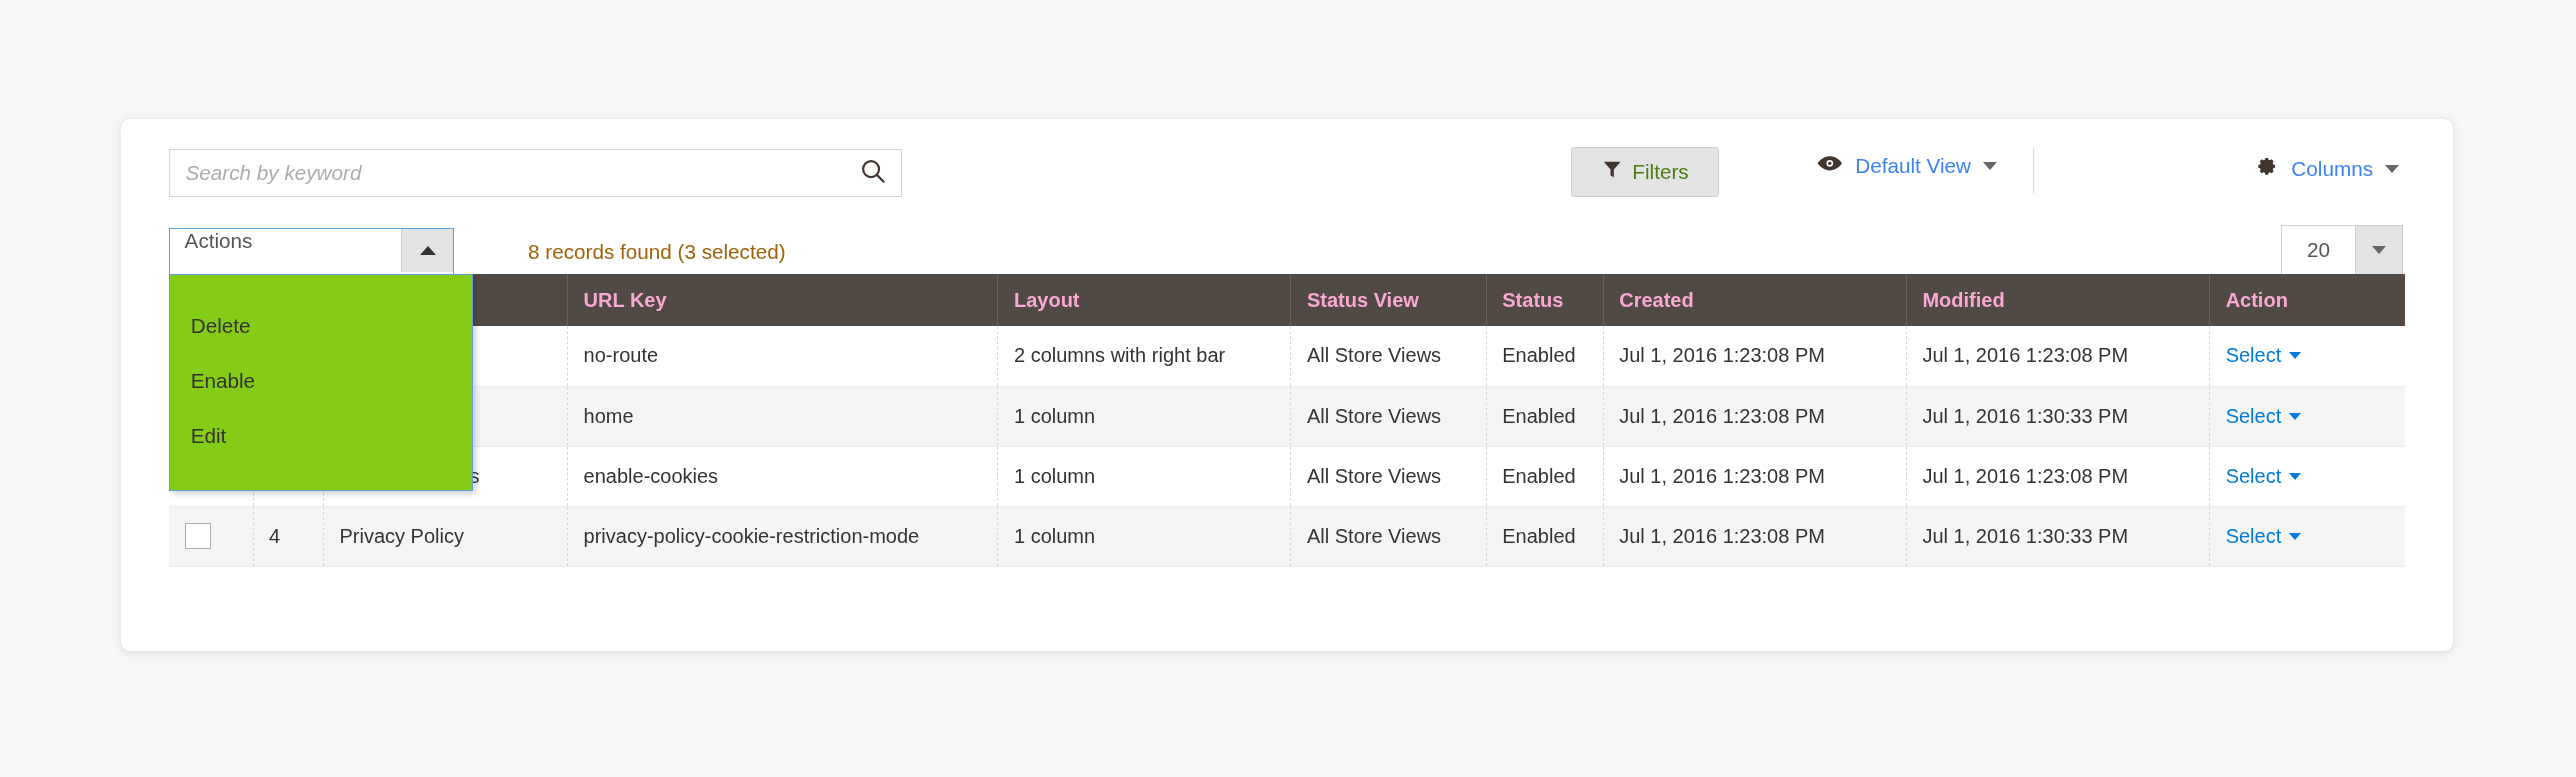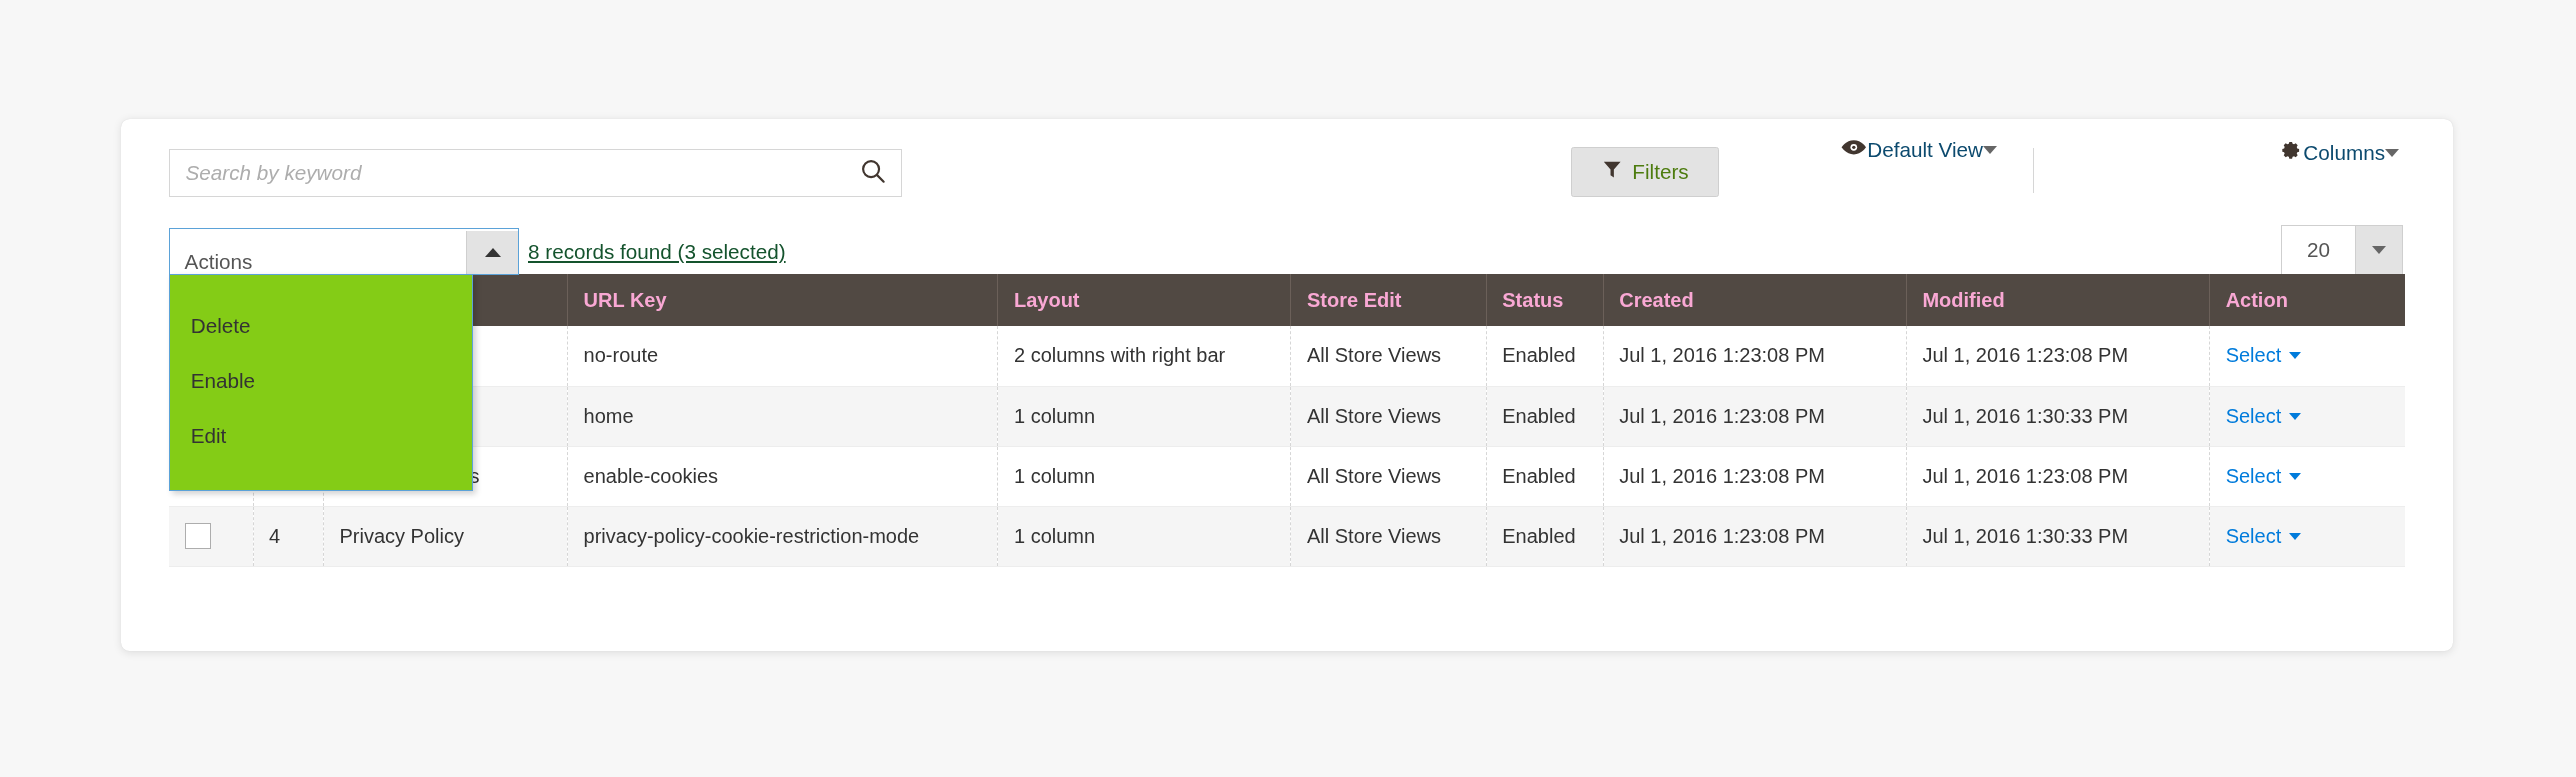--- a/index.html
+++ b/index.html
@@ -59,24 +59,24 @@
     background: #e3e3e3;
     border: 0.9px solid #cfcfcf;
     border-radius: 2.6px;
     display: flex; align-items: center; justify-content: center;
     gap: 8.6px;
     cursor: pointer;
     font-size: 20.7px; color: #4d7c0f;
   }
   .view-ctl, .columns-ctl {
     position: absolute;
-    top: 18px;
-    display: flex; align-items: center; 
-    cursor: pointer;
-    font-size: 20.7px; color: #0c4a6e;
+    top: 34px;
+    display: flex; align-items: center; gap: 12px;
+    cursor: pointer;
+    font-size: 20.7px; color: #3b82f6;
   }
   .view-ctl { right: 456px; }
   .columns-ctl { right: 54px; }
   .ctl-sep {
     position: absolute;
     right: 419px; top: 29px;
     width: 0.9px; height: 45px;
     background: #d6d6d6;
   }
   .caret-dn {
@@ -88,24 +88,24 @@
   }
 
   
   .actions-row {
     position: absolute;
     left: 0; top: 90px; width: 100%; height: 65px;
   }
   .actions-select {
     position: absolute;
     left: 48px; top: 19px;
-    width: 350px; height: 47px;
+    width: 285px; height: 47px;
     background: #ffffff;
     border: 1.7px solid #5ba2d8;
-    display: flex; align-items: flex-end;
+    display: flex; align-items: flex-start;
     z-index: 30;
   }
   .actions-label {
     flex: 1; padding-left: 14.6px;
     font-size: 20.7px; color: #555555;
   }
   .actions-toggle {
     width: 52px; height: 43px;
     background: #e3e3e3;
     border-left: 0.9px solid #cfcfcf;
@@ -114,21 +114,21 @@
   }
   .caret-up {
     width: 0; height: 0;
     border-left: 8.6px solid transparent;
     border-right: 8.6px solid transparent;
     border-bottom: 9.5px solid #333333;
   }
   .records-found {
     position: absolute;
     left: 407px; top: 31px;
-    font-size: 20.7px; color: #14532d; text-decoration: underline;
+    font-size: 20.7px; color: #a16207;
   }
 
   .pager { position: absolute; right: 50px; top: 16.4px; display: flex; align-items: center; flex-direction: column; }
   .per-page-select {
     width: 122px; height: 50px;
     display: flex; align-items: center;
     border: 0.9px solid #cfcfcf; background: #ffffff;
   }
   .per-page-val { flex: 1; text-align: center; font-size: 20.7px; color: #555555; }
   .per-page-toggle {
@@ -337,21 +337,21 @@
           <col class="col-modified">
           <col class="col-action">
       </colgroup>
       <thead>
         <tr>
           <th></th>
           <th></th>
           <th></th>
           <th>URL Key</th>
           <th>Layout</th>
-          <th>Store Edit</th>
+          <th>Status View</th>
           <th>Status</th>
           <th>Created</th>
           <th>Modified</th>
           <th>Action</th>
         </tr>
       </thead>
       <tbody>
         <tr>
           <td><span class="cb"></span></td>
           <td>1</td>

